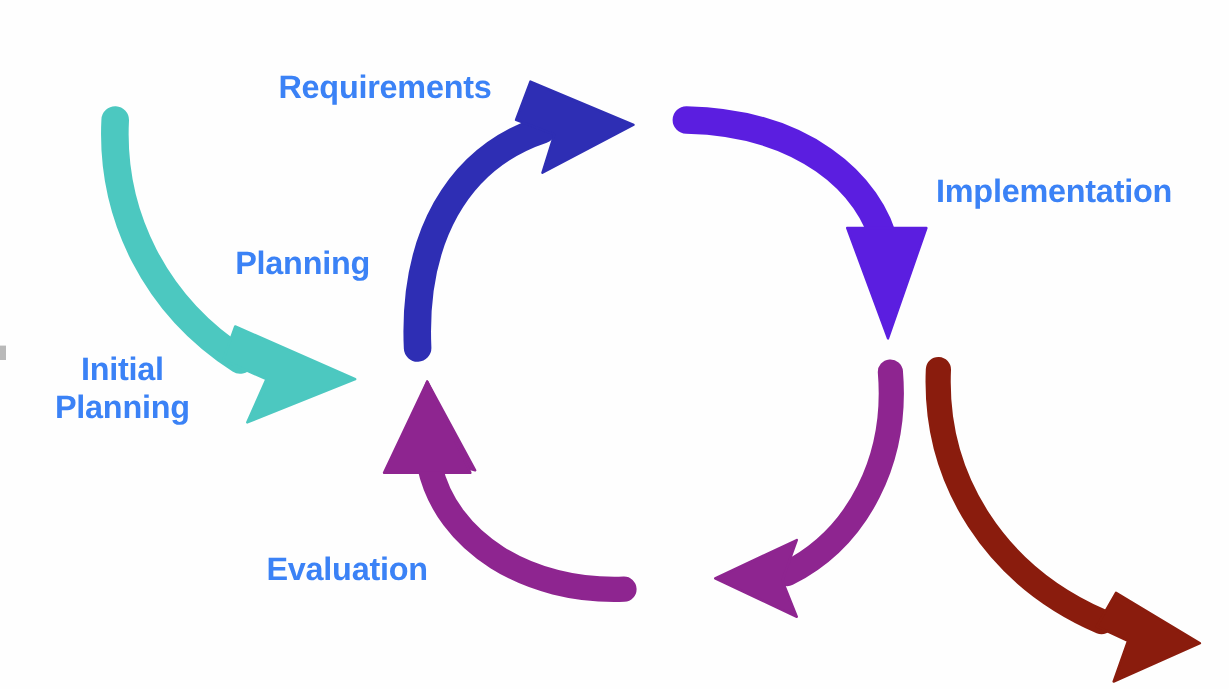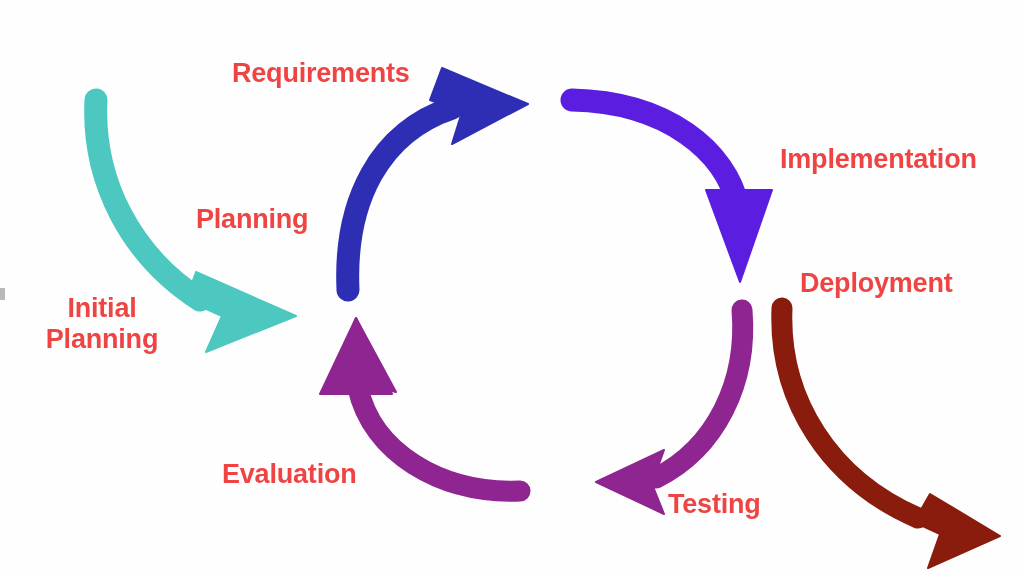--- a/index.html
+++ b/index.html
@@ -25,21 +25,21 @@
     width: 1024px;
     height: 574px;
   }
   .phase-label {
     position: absolute;
     font-family: "Liberation Sans", "DejaVu Sans", sans-serif;
     font-weight: bold;
     font-size: 27px;
     line-height: 1.12;
     letter-spacing: -0.2px;
-    color: #ef4444;
+    color: #3b82f6;
     white-space: pre;
     text-align: center;
     user-select: none;
   }
   .phase-label.two-line {
     line-height: 1.16;
   }
   
   #label-initial-planning { left: 22px;  top: 293px; width: 160px; text-align: center; }
   #label-planning         { left: 196px; top: 204px; }
@@ -133,19 +133,17 @@
   <div class="phase-label two-line" id="label-initial-planning">Initial
 Planning</div>
 
   <div class="phase-label" id="label-planning">Planning</div>
 
   <div class="phase-label" id="label-requirements">Requirements</div>
 
 
   <div class="phase-label" id="label-implementation">Implementation</div>
 
-  <div class="phase-label" id="label-deployment">Deployment</div>
 
-  <div class="phase-label" id="label-testing">Testing</div>
 
   <div class="phase-label" id="label-evaluation">Evaluation</div>
 
 </div>
 
 </body></html>

